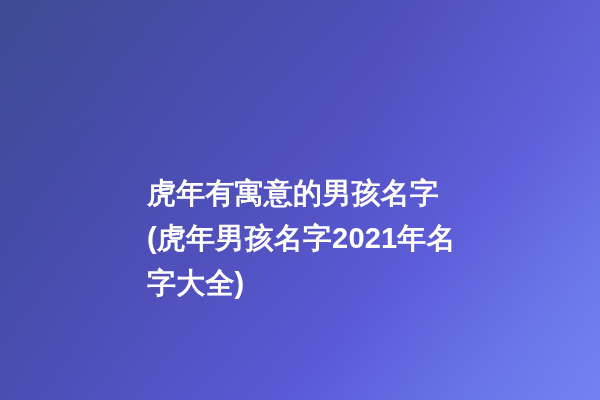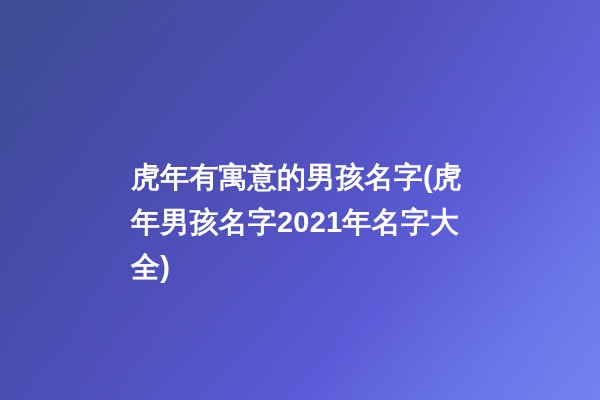--- a/index.html
+++ b/index.html
@@ -50,21 +50,21 @@
   
   #title-block {
     position: absolute;
     left: 131px;
     top: 155px;
     width: 348px;
     z-index: 3;
   }
 
   #page-title {
-    margin: 0;
+    margin: 16px;
     font-family: "Liberation Sans", "DejaVu Sans", sans-serif;
     font-size: 29px;
     line-height: 45px;
     font-weight: bold;
     color: #ffffff;
     letter-spacing: 0.2px;
     word-break: break-all;
     white-space: normal;
     text-rendering: optimizeLegibility;
   }

